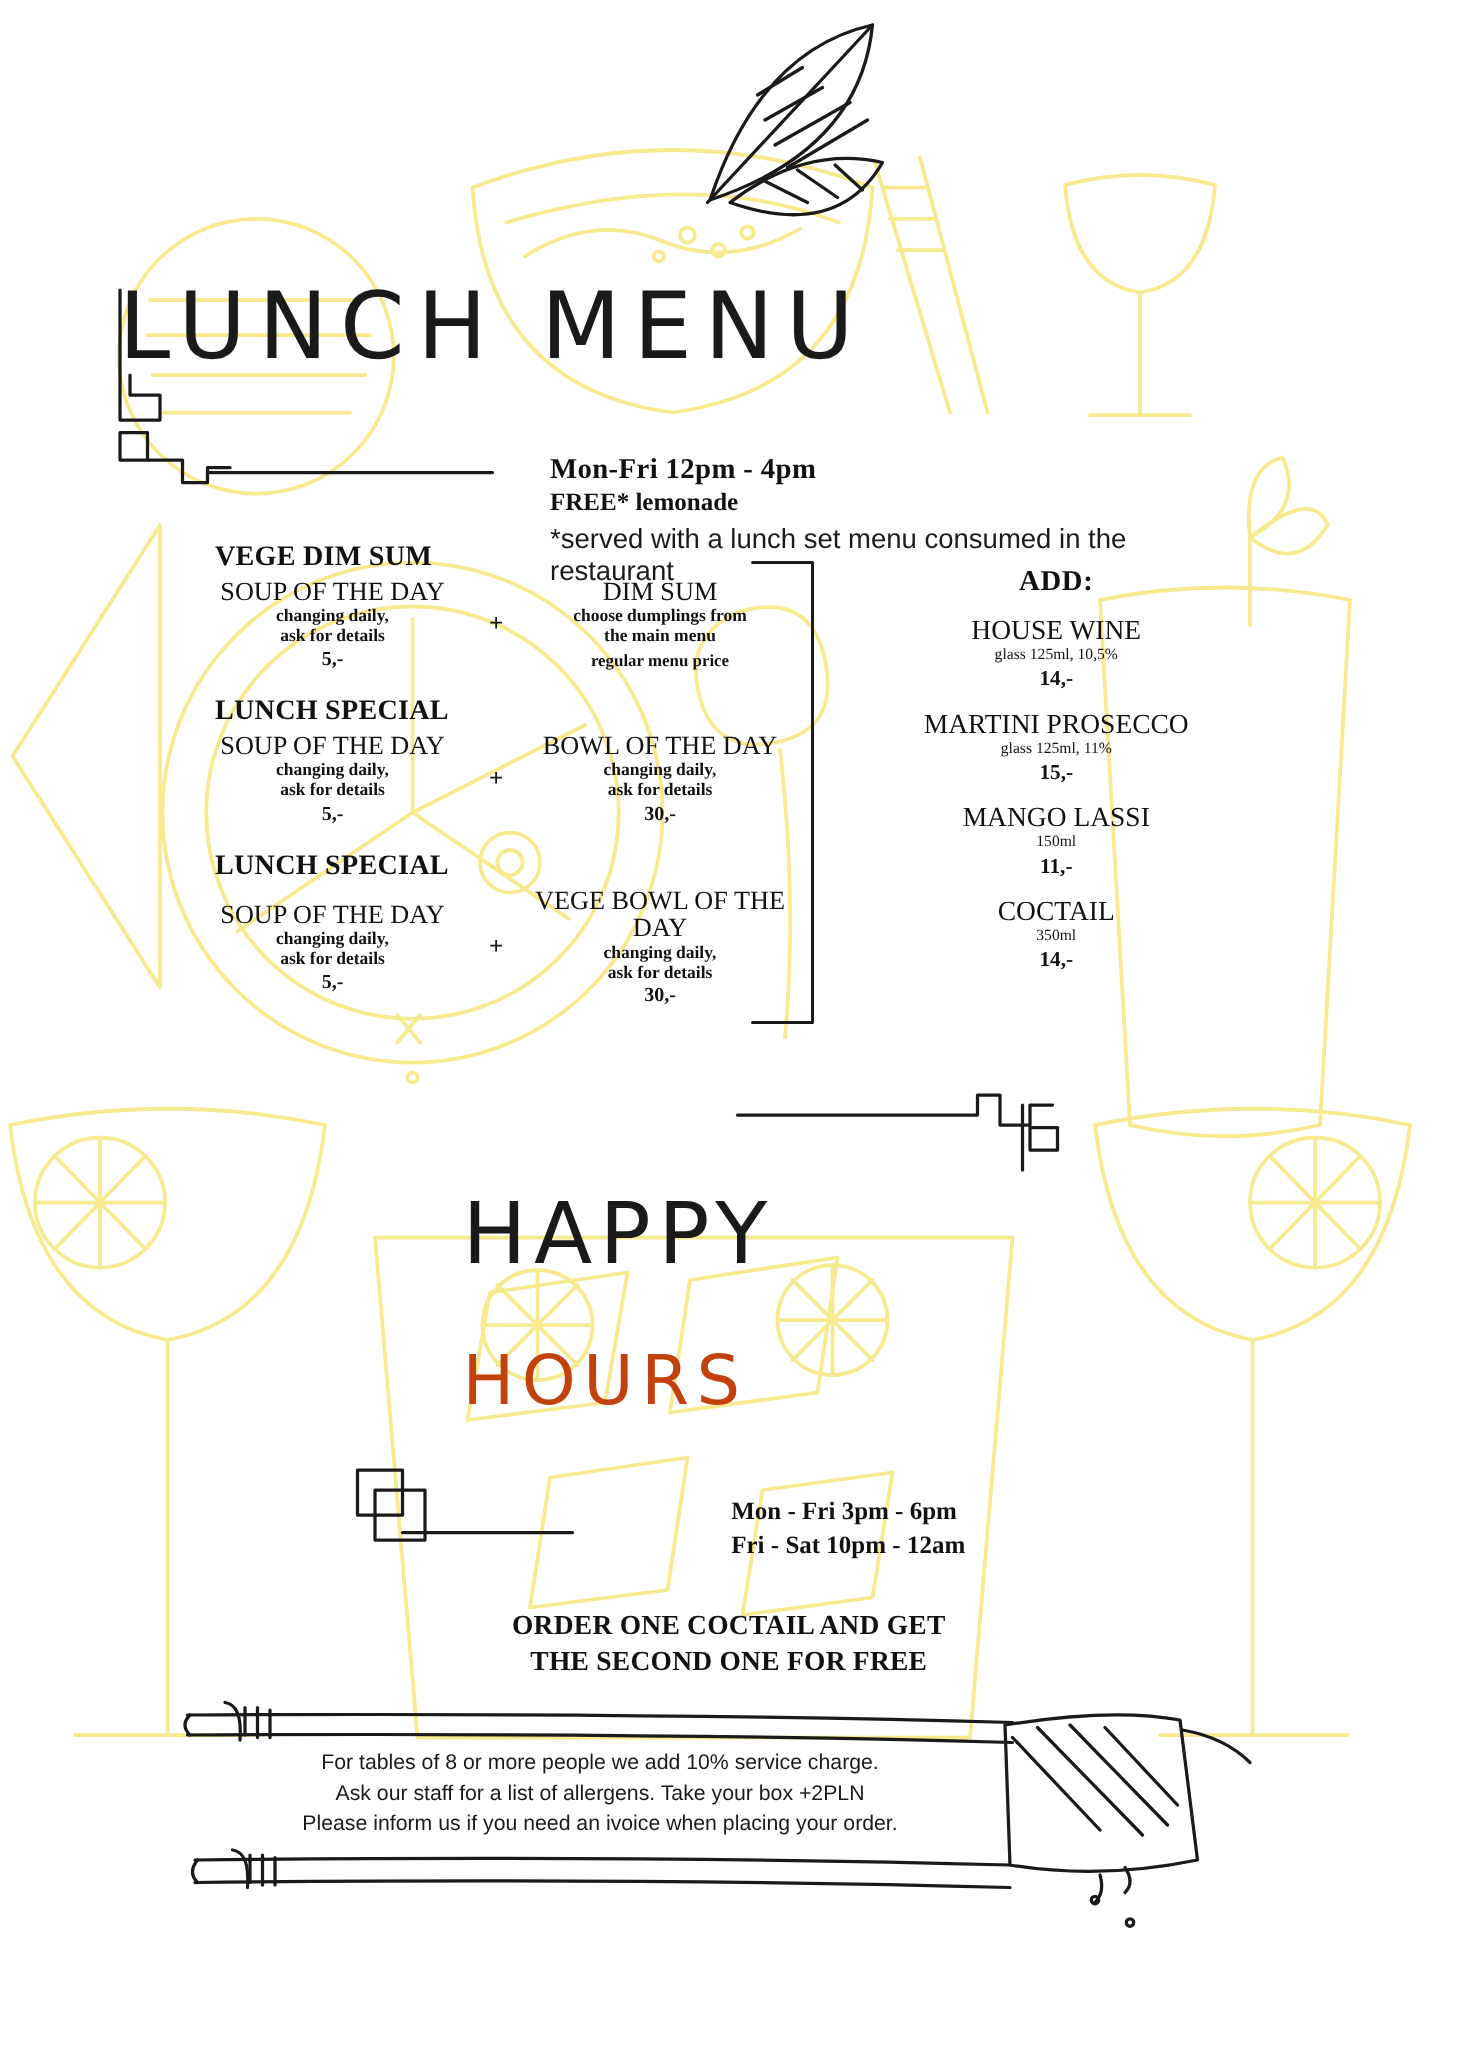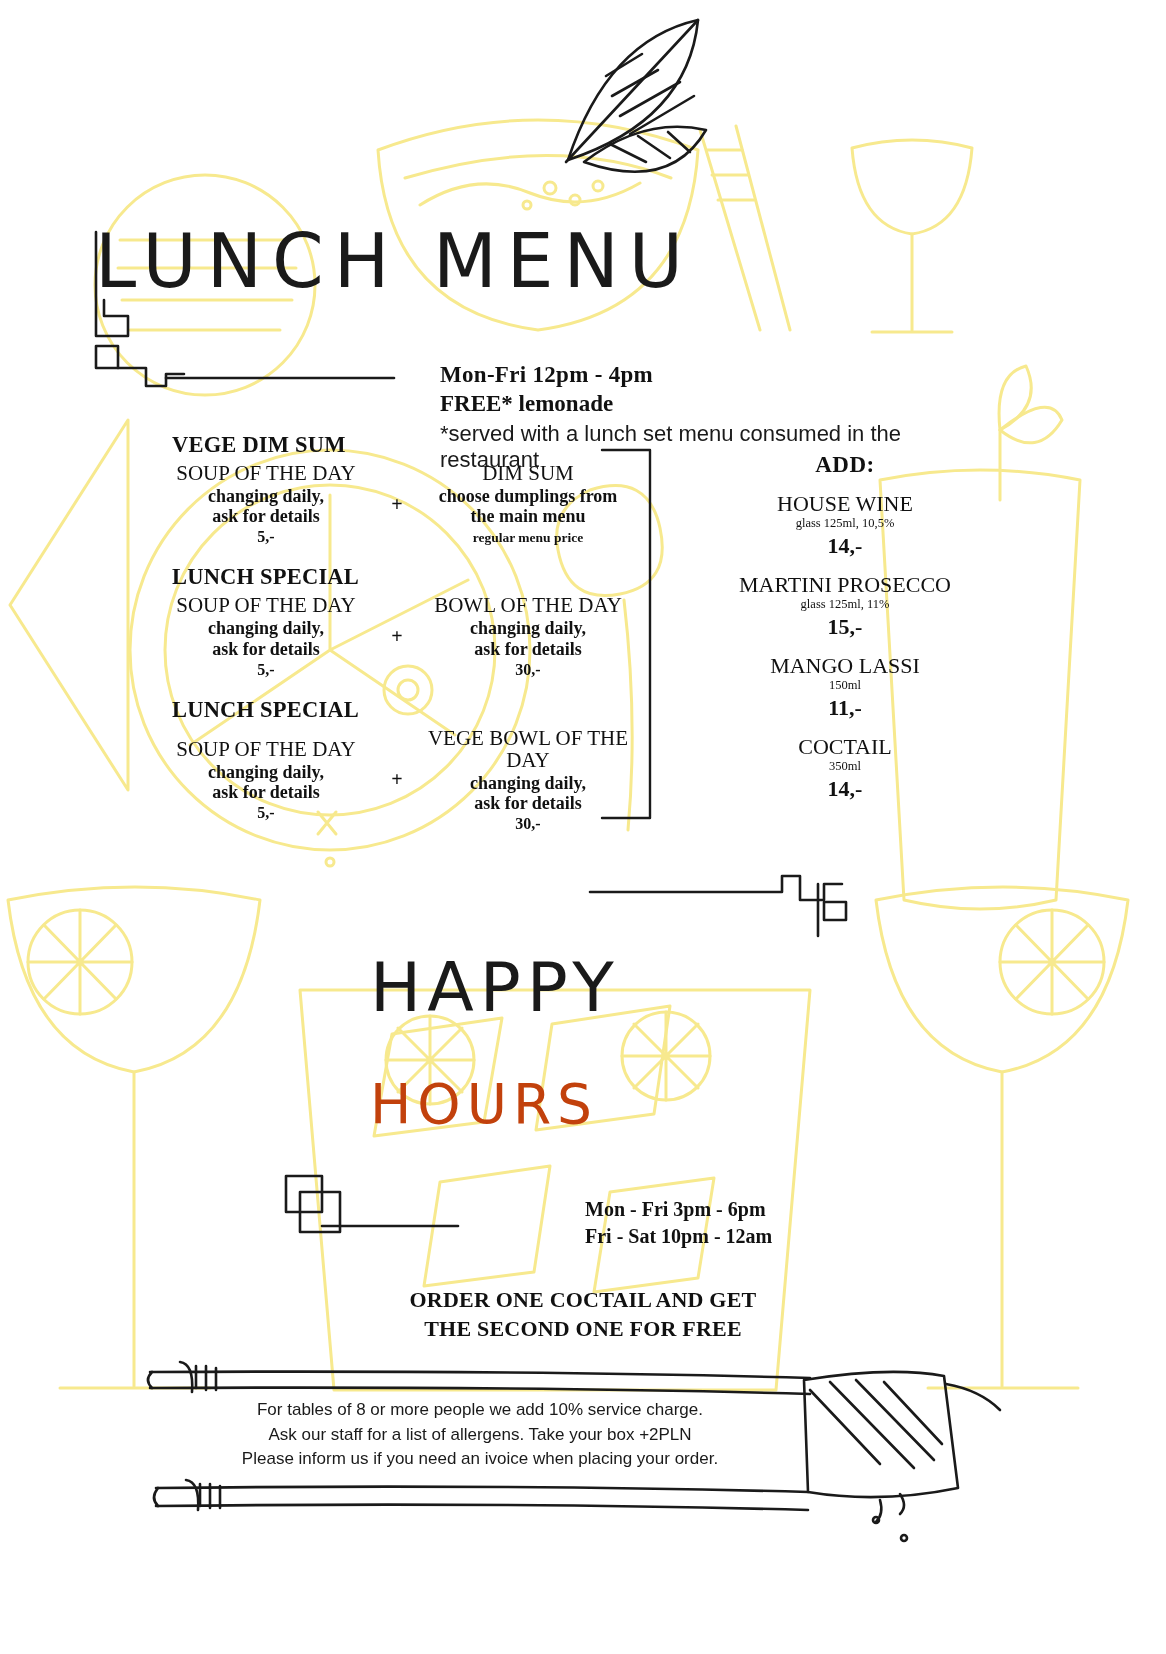--- a/index.html
+++ b/index.html
@@ -54,21 +54,21 @@
   }
   .hours-line1 {
     font-family: "Liberation Serif", serif;
     font-weight: bold;
     font-size: 23px;
     letter-spacing: .3px;
   }
   .hours-line2 {
     font-family: "Liberation Serif", serif;
     font-weight: bold;
-    font-size: 23px;
+    font-size: 20px;
     margin-top: 3px;
   }
   .hours-note {
     font-family: "Liberation Sans", sans-serif;
     font-size: 22px;
     margin-top: 4px;
     color: #1a1a1a;
   }
 
   
@@ -103,21 +103,21 @@
     font-weight: bold;
   }
   .item-name {
     font-family: "Liberation Serif", serif;
     font-size: 21px;
     line-height: 1.05;
   }
   .item-desc {
     font-family: "Liberation Serif", serif;
     font-weight: bold;
-    font-size: 18px;
+    font-size: 14px;
     line-height: 1.12;
     margin-top: 2px;
   }
   .item-price {
     font-family: "Liberation Serif", serif;
     font-weight: bold;
     font-size: 16px;
     margin-top: 2px;
   }
   .item-sub {
@@ -158,21 +158,21 @@
     line-height: 1.05;
   }
   .add-meta {
     font-family: "Liberation Serif", serif;
     font-size: 12.5px;
     margin-top: 1px;
   }
   .add-price {
     font-family: "Liberation Serif", serif;
     font-weight: bold;
-    font-size: 22px;
+    font-size: 17px;
     margin-top: 2px;
   }
 
   
   .title-happy {
     position: absolute;
     left: 370px;
     top: 948px;
     font-family: "DejaVu Sans", sans-serif;
     font-size: 68px;

